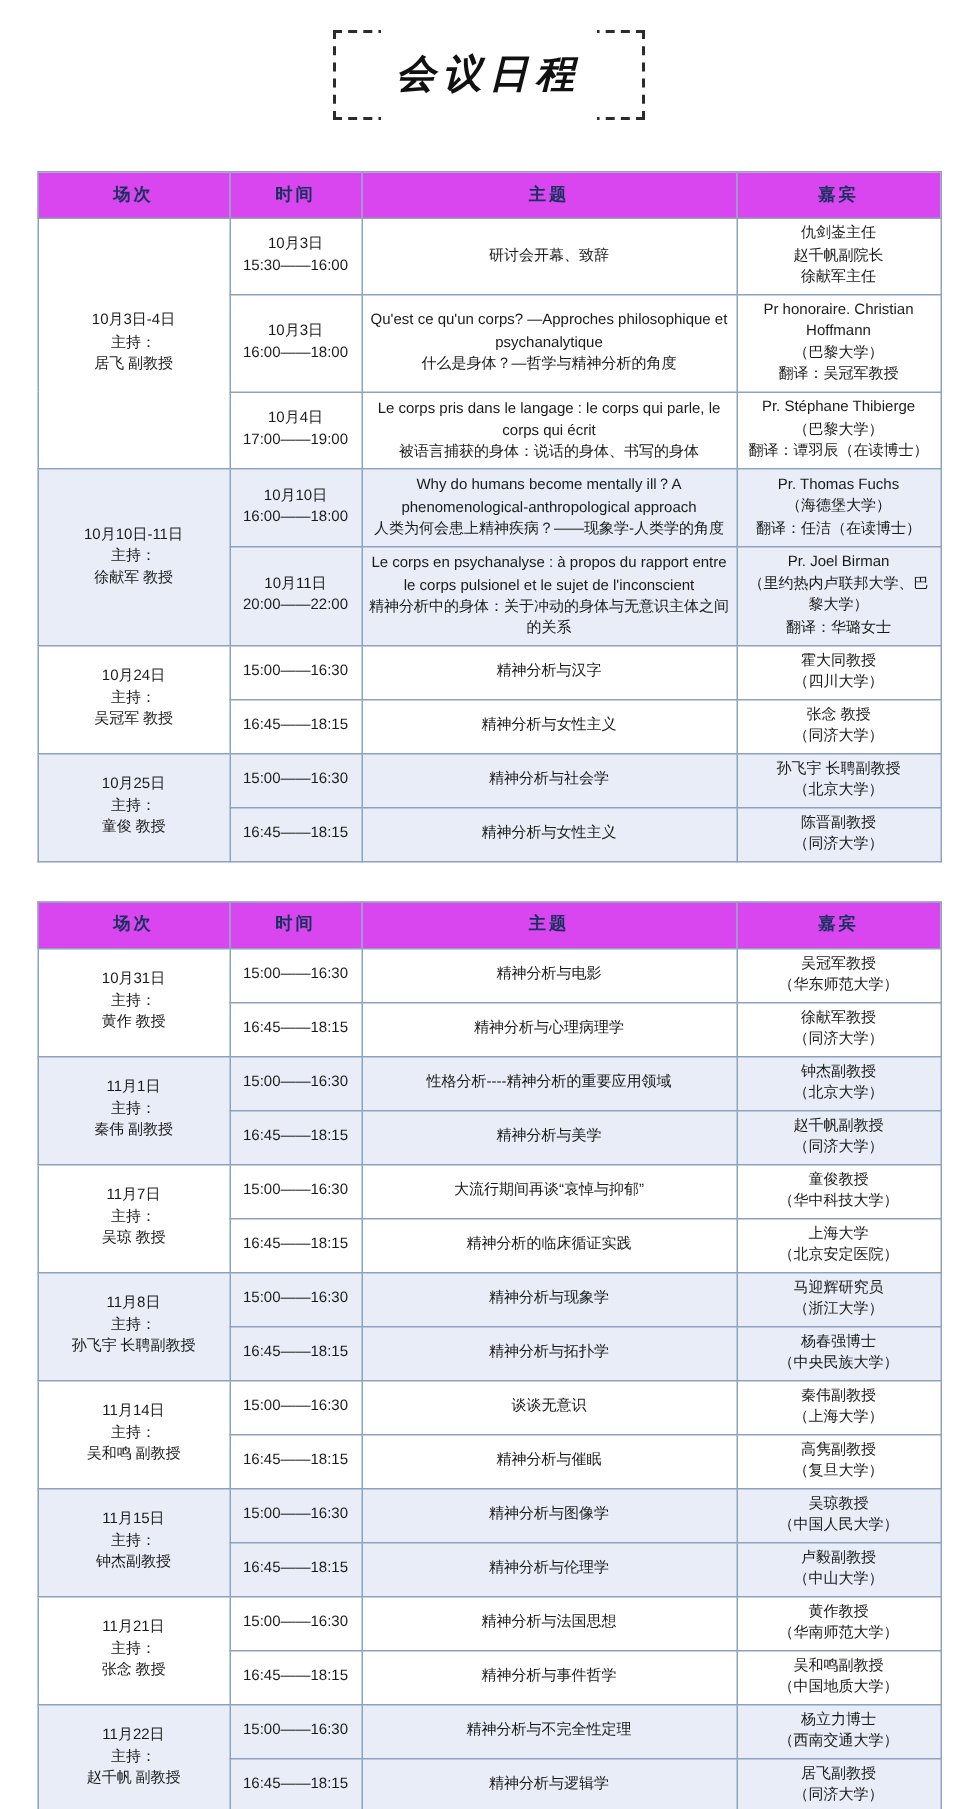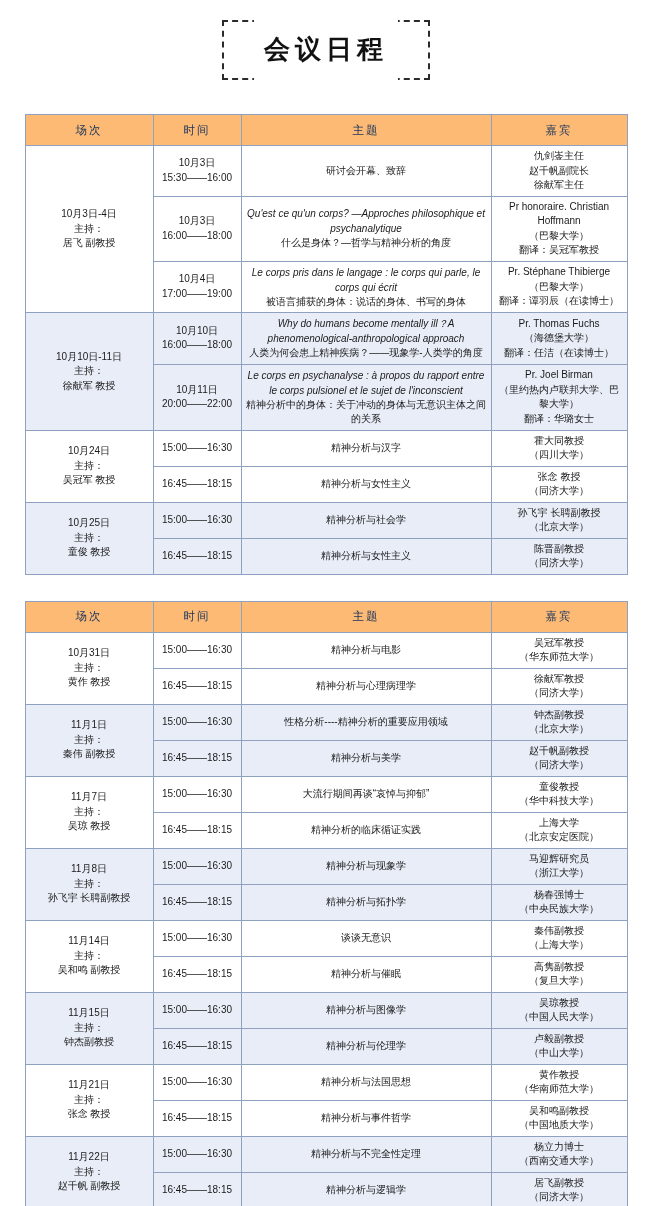--- a/index.html
+++ b/index.html
@@ -18,20 +18,21 @@
     padding-top: 8px;
     box-sizing: border-box;
   }
 
   
   .title-wrap {
     display: flex;
     justify-content: center;
     align-items: flex-start;
     margin: 12px 0 34px 0;
+    font-style: italic;
   }
   .title-box {
     position: relative;
     border: 2px dashed #2b2b2b;
     padding: 14px 40px 16px 40px;
     background: #fff;
   }
   .title-box .title-text {
     font-size: 26px;
     font-weight: bold;
@@ -79,23 +80,23 @@
   .tbl td, .tbl th {
     border: 1px solid #8ea2c0;
     padding: 3px 4px;
     text-align: center;
     vertical-align: middle;
     font-size: 10px;
     line-height: 1.45;
     color: #1a1a1a;
   }
   .tbl th {
-    background: #fdba74;
+    background: #d946ef;
     font-size: 11.5px;
-    font-weight: normal;
+    font-weight: bold;
     letter-spacing: 2px;
     height: 24px;
     color: #16325c;
   }
   col.c-session { width: 128px; }
   col.c-time    { width: 88px; }
   col.c-topic   { width: 250px; }
   col.c-guest   { width: 136px; }
 
   .cell-session {
@@ -108,21 +109,20 @@
     line-height: 1.7;
     white-space: pre-line;
     margin-top: 25px;
   }
   .cell-topic {
     font-size: 10.5px;
     line-height: 1.55;
     padding: 6px 6px;
   }
   .cell-topic .fr {
-    font-style: italic;
     display: block;
     font-size: 10px;
     line-height: 1.5;
   }
   .cell-topic .zh { display: block; }
   .cell-guest {
     font-size: 10px;
     line-height: 1.55;
     margin-top: 23px;
   }

